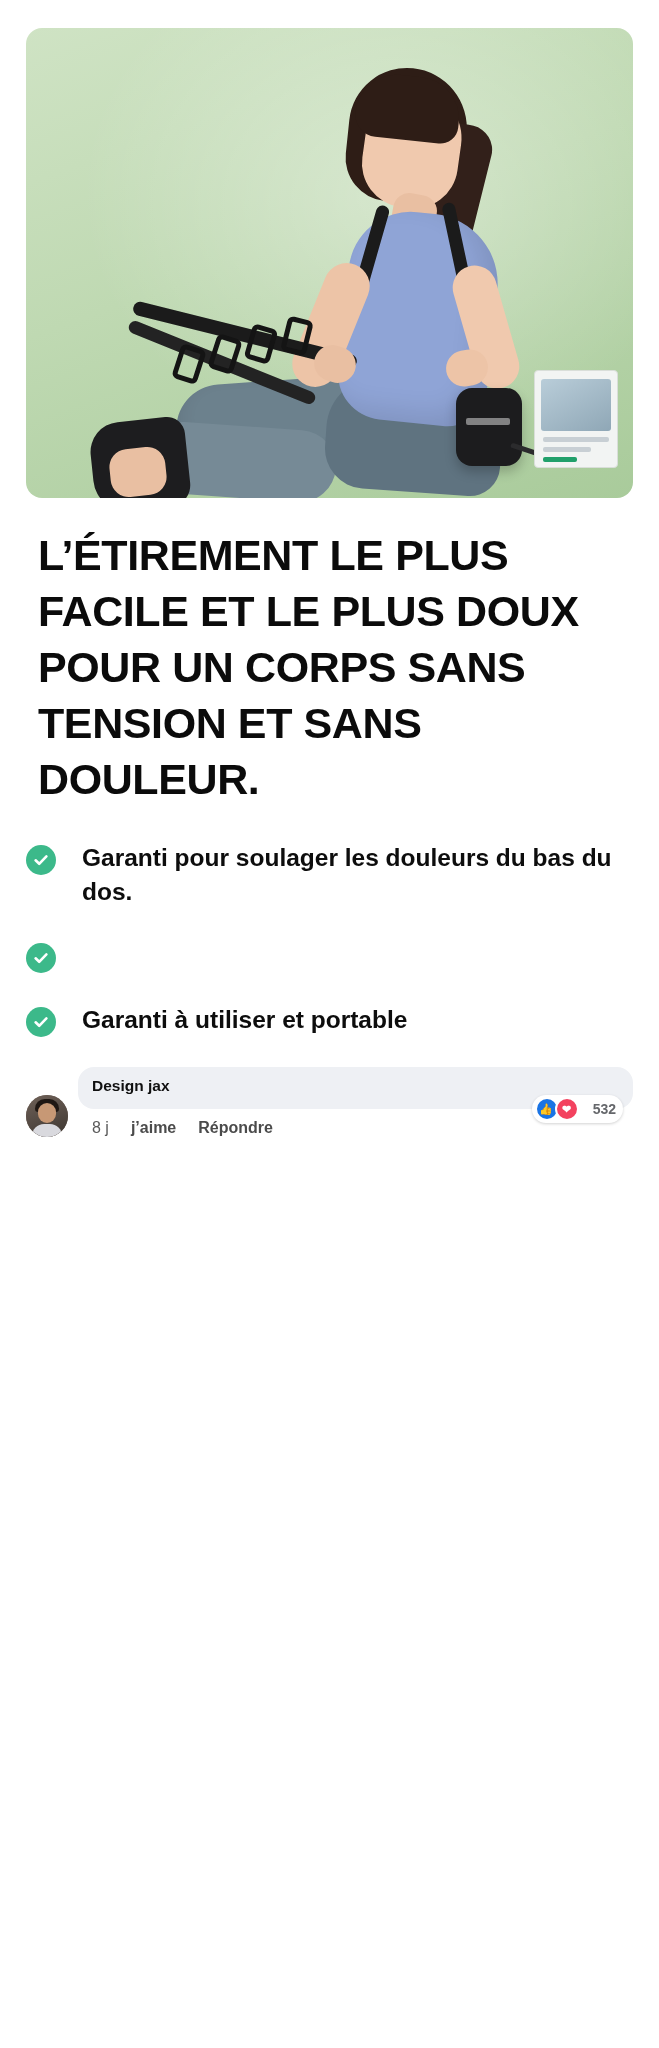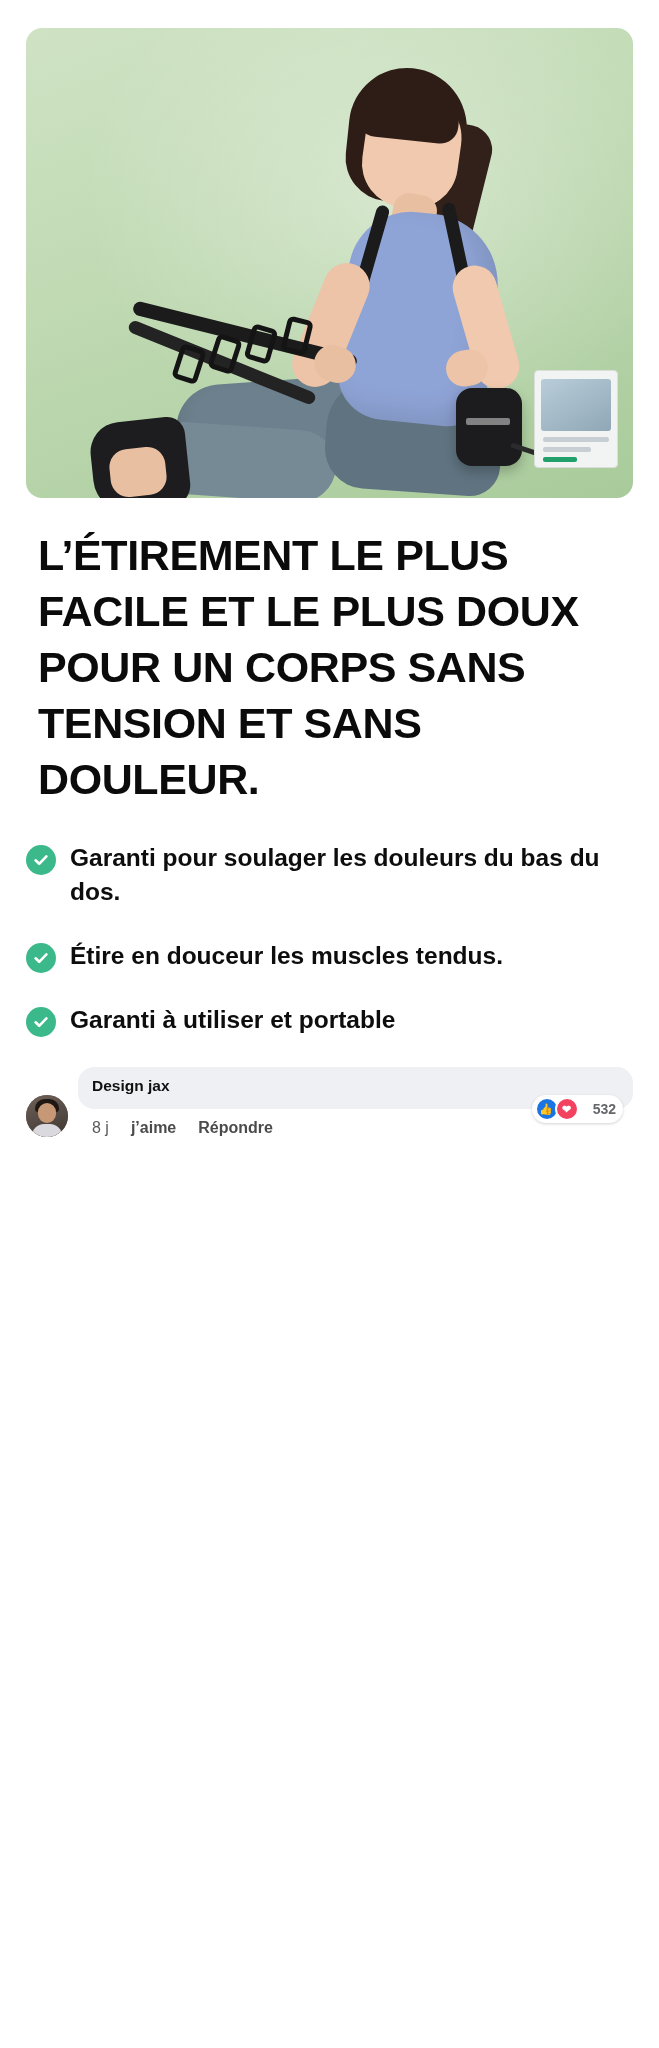--- a/index.html
+++ b/index.html
@@ -266,21 +266,21 @@
 
   
   .benefits {
     margin: 34px 0 0 0;
     padding: 0;
     list-style: none;
   }
   .benefit {
     display: flex;
     align-items: flex-start;
-    gap: 14px;
+    gap: 26px;
     margin-bottom: 30px;
   }
   .check {
     flex: 0 0 auto;
     width: 30px; height: 30px;
     border-radius: 50%;
     background: #3cb98a;
     display: flex;
     align-items: center;
     justify-content: center;
@@ -437,21 +437,20 @@
           </svg>
       </span>
       <span class="benefit-text">Garanti pour soulager les douleurs du bas du dos.</span>
     </li>
     <li class="benefit">
       <span class="check">
         <svg width="18" height="18" viewBox="0 0 18 18" aria-hidden="true">
             <path d="M3.6 9.3 L7.2 12.8 L14.4 5.4" fill="none" stroke="#ffffff" stroke-width="2.6" stroke-linecap="round" stroke-linejoin="round"></path>
           </svg>
       </span>
-      <span class="benefit-text">Étire en douceur les muscles tendus.</span>
     </li>
     <li class="benefit">
       <span class="check">
         <svg width="18" height="18" viewBox="0 0 18 18" aria-hidden="true">
             <path d="M3.6 9.3 L7.2 12.8 L14.4 5.4" fill="none" stroke="#ffffff" stroke-width="2.6" stroke-linecap="round" stroke-linejoin="round"></path>
           </svg>
       </span>
       <span class="benefit-text">Garanti à utiliser et portable</span>
     </li>
   </ul>

